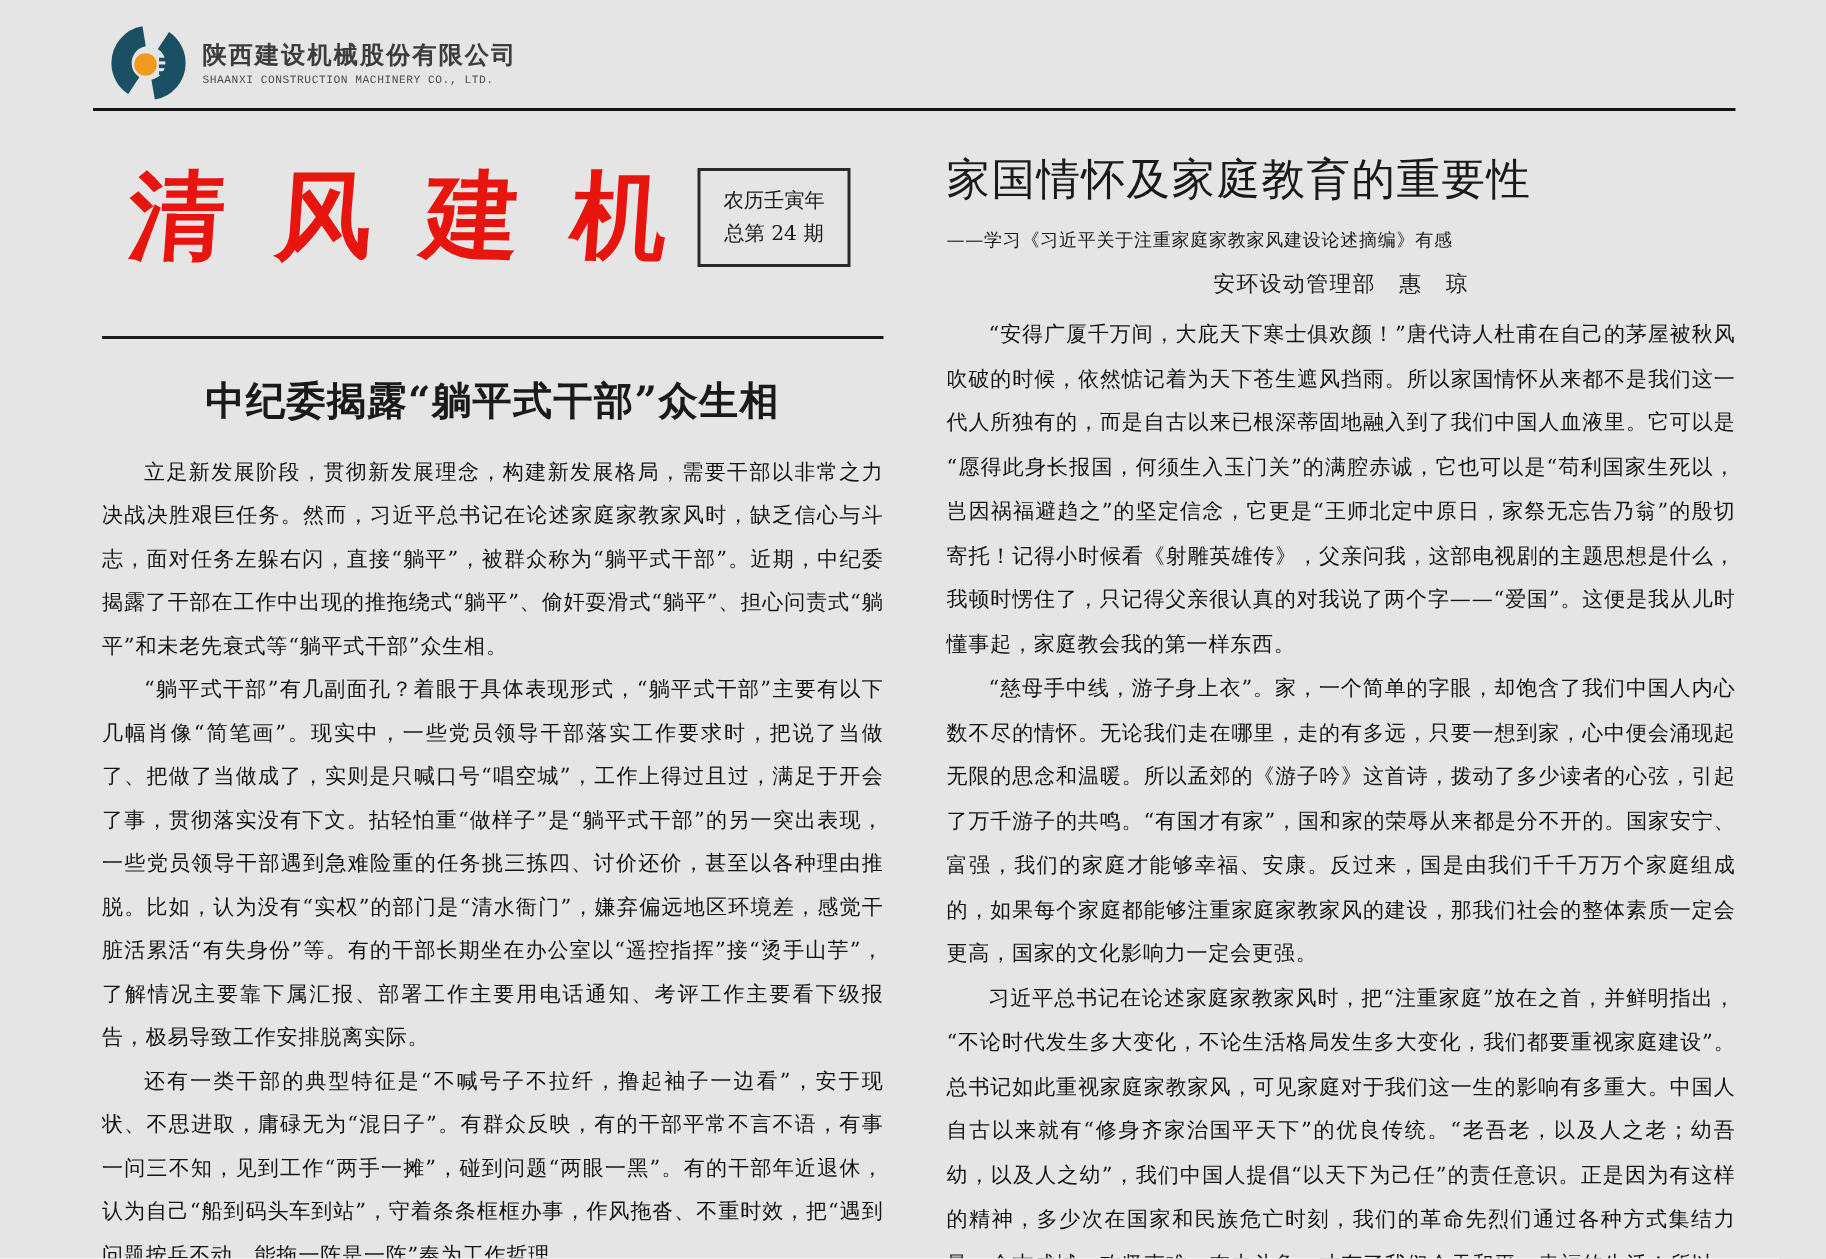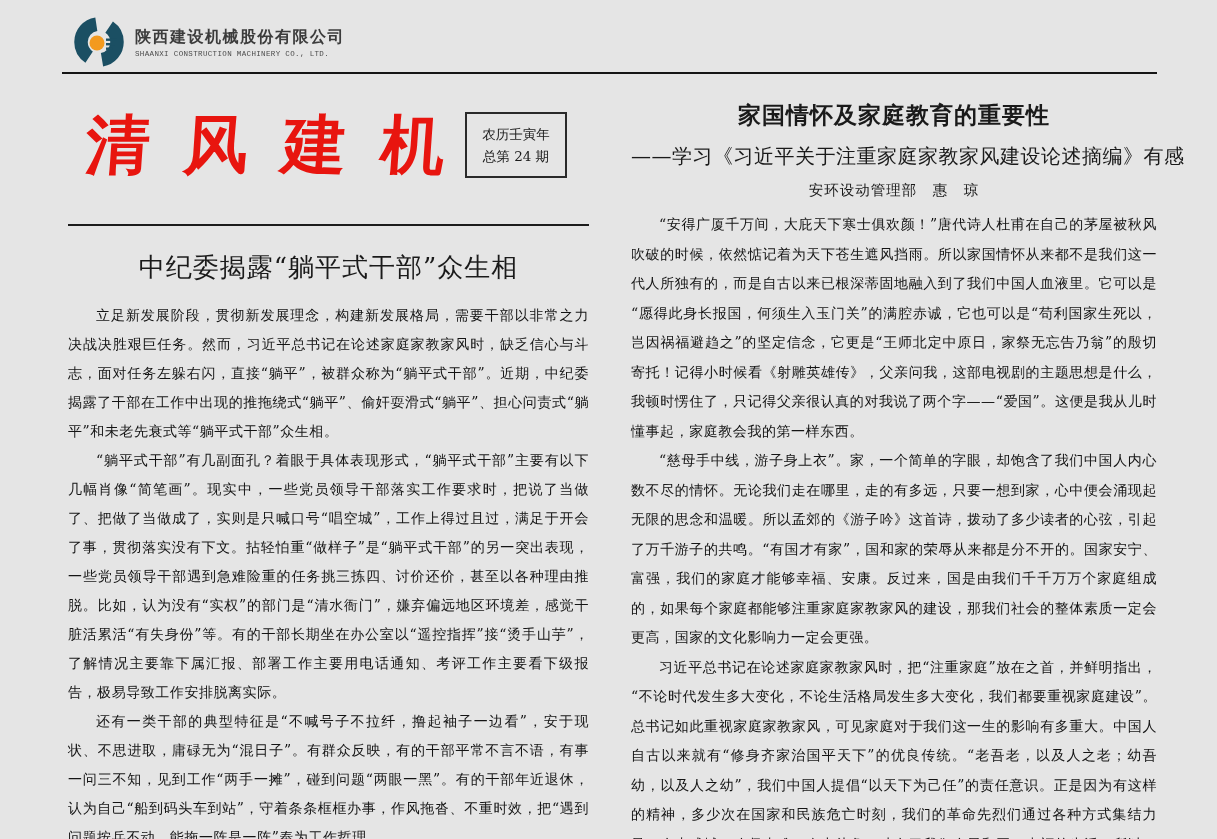--- a/index.html
+++ b/index.html
@@ -53,35 +53,35 @@
     width:102px;
     padding:9px 4px;
     text-align:center;
     font-size:13.5px;line-height:22px;
     flex:none;
     margin-right:22px;
   }
   .masthead-rule{height:2px;background:#1c1c1c;margin-top:28px;}
   
   .article-title-left{
-    text-align:center;font-weight:normal;font-size:26px;letter-spacing:1px;
+    text-align:center;font-weight:bold;font-size:26px;letter-spacing:1px;
     margin-top:24px;margin-bottom:16px;white-space:nowrap;
   }
   .body-para{
     font-size:14px;line-height:29px;letter-spacing:0.55px;
     text-align:justify;text-indent:2em;color:#141414;
   }
   
   .article-title-right{
     font-family:"DejaVu Sans","Liberation Sans",sans-serif;
-    text-align:center;font-weight:bold;font-size:23px;letter-spacing:1px;
+    font-weight:normal;font-size:29px;letter-spacing:1px;
     white-space:nowrap;
   }
   .article-subtitle{
-    text-align:left;font-size:20px;letter-spacing:0.5px;
+    text-align:left;font-size:12px;letter-spacing:0.5px;
     margin-top:12px;white-space:nowrap;
   }
   .article-byline{
     text-align:center;font-size:14.5px;letter-spacing:1px;
     margin-top:11px;margin-bottom:10px;
   }
   .col-right .body-para{line-height:29.5px;}
 </style>
 </head>
 <body>

